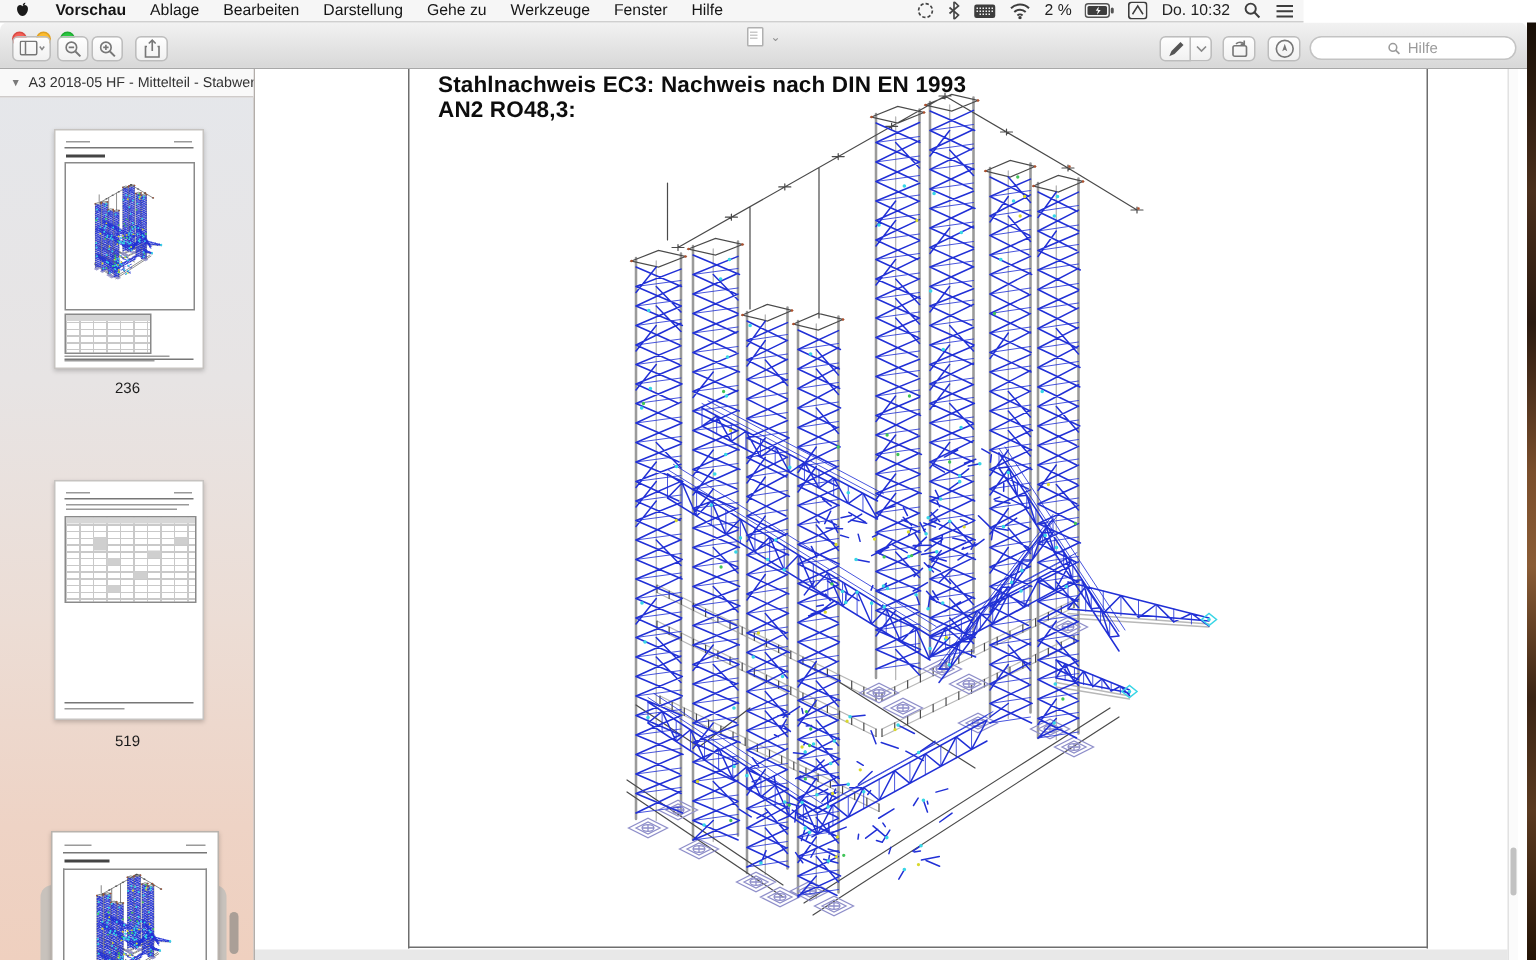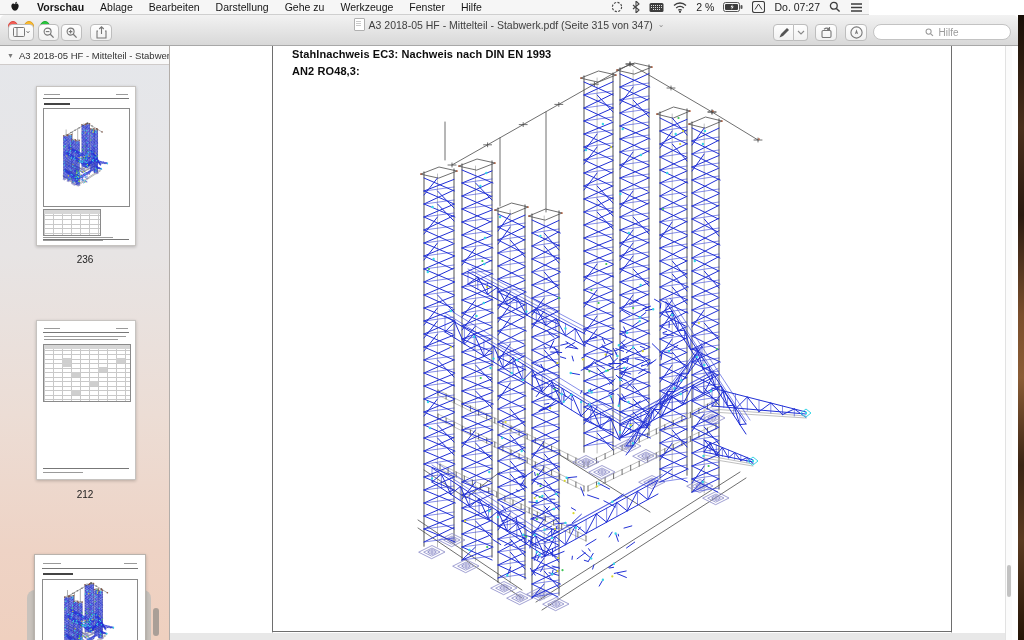--- a/index.html
+++ b/index.html
@@ -70,21 +70,21 @@
       repeating-linear-gradient(to right,#c9c9c9 0 1px,transparent 1px 9px),
       repeating-linear-gradient(to bottom,#c9c9c9 0 1px,transparent 1px 4.5px)}
   .minitable .hd{position:absolute;left:0;top:0;right:0;height:4px;background:#d6d6d6}
   .cellsh{position:absolute;background:#cfcfcf}
   .sb-scroll{position:absolute;left:153px;top:562px;width:6px;height:28px;border-radius:3px;
              background:#9e968f;opacity:.85}
 
   
   .main{position:absolute;left:170px;top:46px;width:842px;bottom:0;background:#fff;z-index:5}
   .below-page{position:absolute;left:0;right:0;top:587px;bottom:0;background:#e8e8e8}
-  .heading{position:absolute;left:122px;font-size:11px;font-weight:600;color:#0d0d0d;
+  .heading{position:absolute;left:122px;font-size:15px;font-weight:600;color:#0d0d0d;
            letter-spacing:.1px}
   .h-line1{top:2px}
   .h-line2{top:19px}
   .vscroll{position:absolute;right:0;top:0;width:7px;bottom:0;background:#fbfbfb;
            border-left:1px solid #e2e2e2;box-sizing:border-box}
   .vscroll .vthumb{position:absolute;left:1px;top:519px;width:4px;height:32px;border-radius:2px;
            background:#c2c2c2}
   svg.draw{position:absolute;left:102px;top:0;width:680px;height:594px}
 </style>
 </head>
@@ -118,40 +118,39 @@
     <svg width="20" height="10" viewBox="0 0 20 10">
       <rect x="0.5" y="0.5" width="16" height="9" rx="2" fill="none" stroke="#555" stroke-width="1"></rect>
       <rect x="2" y="2" width="13" height="6" rx="1" fill="#3d3d3d"></rect>
       <rect x="17.5" y="3" width="2" height="4" rx="1" fill="#555"></rect>
       <path d="M9.5 2.3 L7.5 5.2 H9 L8.3 7.8 L10.8 4.6 H9.2 Z" fill="#fff"></path>
     </svg>
     <svg width="13" height="12" viewBox="0 0 13 12">
       <rect x="0.5" y="0.5" width="12" height="11" rx="2" fill="none" stroke="#3d3d3d" stroke-width="1.1"></rect>
       <path d="M3 8.5 L6.5 3 L10 8.5" fill="none" stroke="#3d3d3d" stroke-width="1"></path>
     </svg>
-    <span class="txt">Do. 07:27</span>
+    <span class="txt">Do. 10:32</span>
     <svg width="12" height="12" viewBox="0 0 12 12">
       <circle cx="4.8" cy="4.8" r="3.4" fill="none" stroke="#3d3d3d" stroke-width="1.3"></circle>
       <path d="M7.4 7.4 L10.6 10.6" stroke="#3d3d3d" stroke-width="1.4"></path>
     </svg>
     <svg width="13" height="11" viewBox="0 0 13 11">
       <path d="M1 2 H12 M1 5.5 H12 M1 9 H12" stroke="#3d3d3d" stroke-width="1.3"></path>
     </svg>
   </span>
 </div>
 
 <div class="titlebar">
   <div class="tl">
     <span class="r"></span>
     <span class="y"></span>
     <span class="g"></span>
   </div>
   <div class="wtitle">
     <span class="docicon"></span>
-    <span>A3 2018-05 HF - Mittelteil - Stabwerk.pdf (Seite 315 von 347)</span>
     <span class="chev">⌄</span>
   </div>
 
   <div class="tbtn" style="left:8px;width:26px">
     <svg width="17" height="11" viewBox="0 0 17 11">
       <rect x="0.5" y="0.5" width="11" height="9" rx="1" fill="none" stroke="#777" stroke-width="1"></rect>
       <path d="M4 .5 V9.5" stroke="#777" stroke-width="1"></path>
       <path d="M13.5 4 L15 6 L16.5 4" fill="none" stroke="#888" stroke-width="1"></path>
     </svg>
   </div>
@@ -258,21 +257,21 @@
       <div class="cellsh" style="left:18px;top:13px;width:9px;height:9px"></div>
       <div class="cellsh" style="left:27px;top:27px;width:9px;height:5px"></div>
       <div class="cellsh" style="left:54px;top:22px;width:9px;height:5px"></div>
       <div class="cellsh" style="left:72px;top:13px;width:9px;height:5px"></div>
       <div class="cellsh" style="left:45px;top:36px;width:9px;height:5px"></div>
       <div class="cellsh" style="left:27px;top:45px;width:9px;height:5px"></div>
     </div>
     <div class="hr" style="left:6px;right:6px;bottom:10px"></div>
     <div class="bar" style="left:6px;bottom:6px;width:40px"></div>
   </div>
-  <div class="thumb-label" style="top:443px">212</div>
+  <div class="thumb-label" style="top:443px">519</div>
 
   <div class="sel-box"></div>
   <div class="thumb" style="left:34px;top:508px;width:110px;height:86px;border-color:#b9b3ad">
     <div class="bar" style="left:8px;top:8px;width:18px"></div>
     <div class="bar" style="right:8px;top:8px;width:13px"></div>
     <div class="hr" style="left:7px;right:7px;top:13px"></div>
     <div class="bar dark" style="left:8px;top:18px;width:30px"></div>
     <div class="miniframe" style="left:7px;top:24px;width:94px;height:62px;border-bottom:none">
       <svg id="mini3" width="92" height="80" viewBox="252 40 724 628" preserveAspectRatio="xMidYMin slice">
           <path d="M438 390L584 462M438 395L584 467M438 414L584 486M438 419L584 491M440 464L586 536M440 469L586 541M588 462L716 400M588 467L716 405M588 486L716 424M588 491L716 429M437.5 174L437.5 547M475.5 166L475.5 561M510.2 210L510.2 583M544.2 216L544.2 599M597.1 78L597.1 453M633.1 70L633.1 439M672.2 114L672.2 479M704.2 124L704.2 493M712 409L806 416M712 412L806 418M704 455L753 464M704 458L753 466" fill="none" stroke="#b8b8b8" stroke-width="4.05" stroke-linecap="round"></path>

